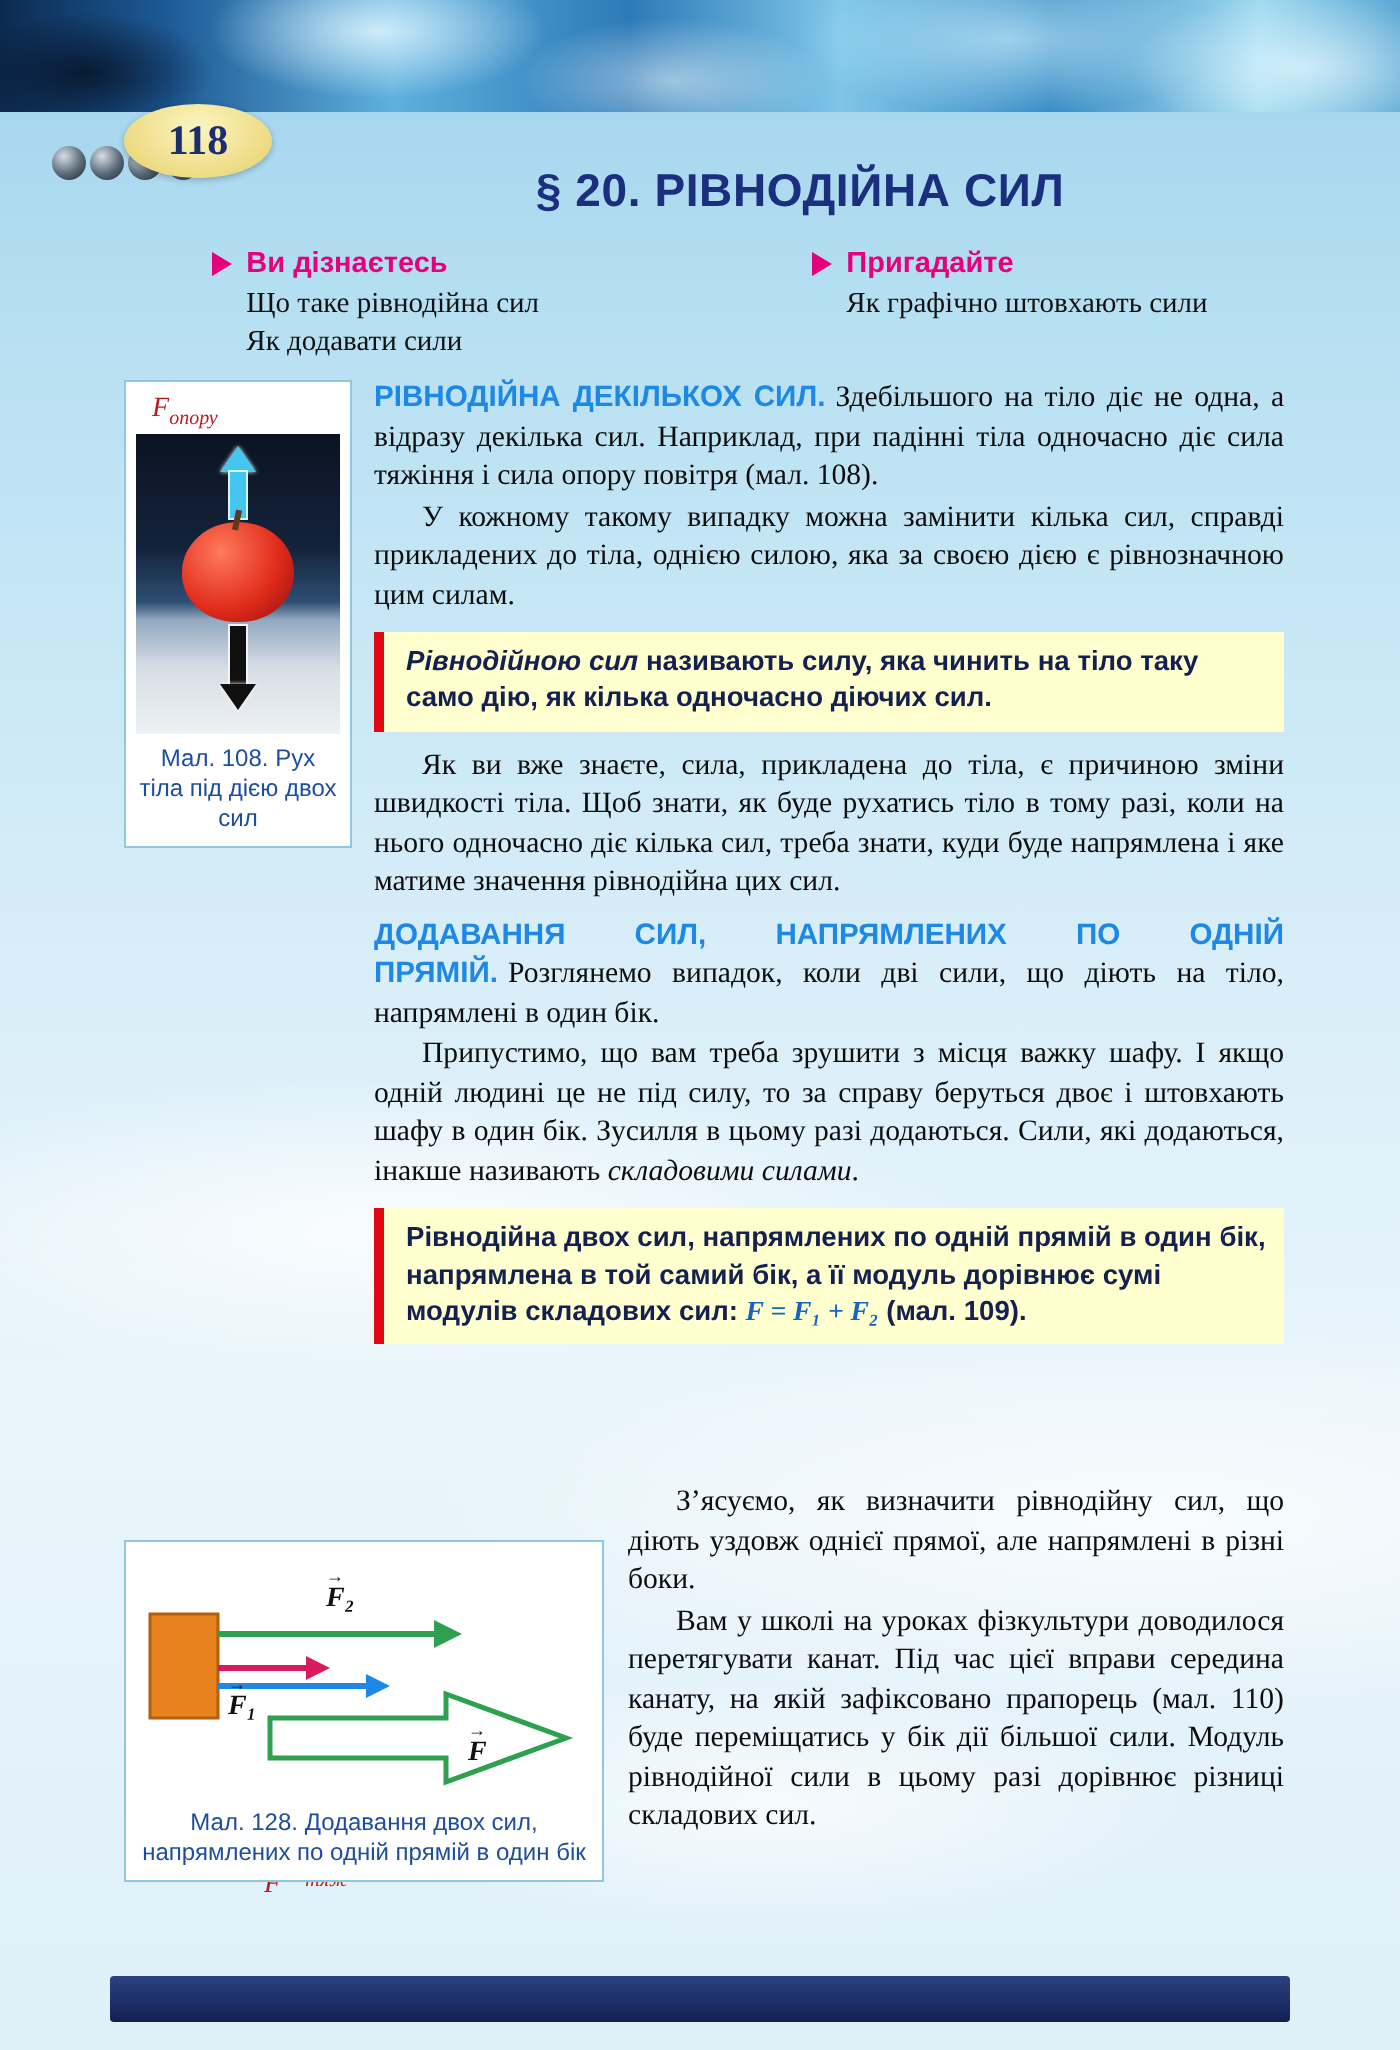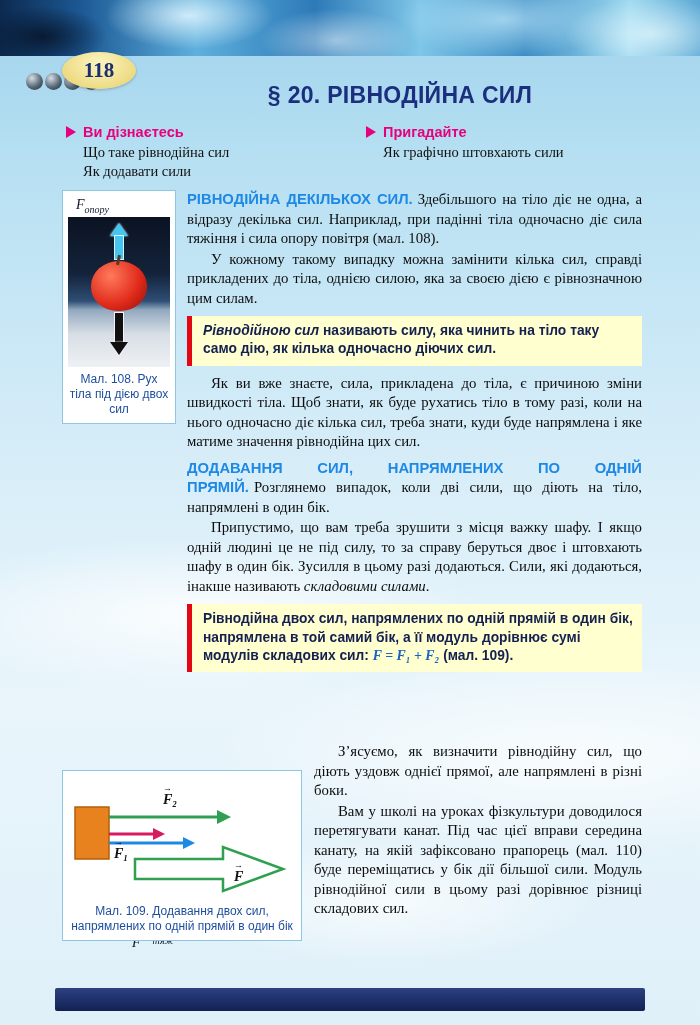--- a/index.html
+++ b/index.html
@@ -38,21 +38,21 @@
     box-shadow:0 1px 3px rgba(0,0,0,.25);
   }
 
   
   .title {
     margin:82px 0 0 150px; width:500px; text-align:center;
     font-family:"Liberation Sans","DejaVu Sans",sans-serif;
     font-weight:bold; font-size:23px; color:#1b2f7e; letter-spacing:.3px;
     position:absolute; top:0; left:0;
   }
-  .info-row { position:absolute; top:124px; left:66px; width:578px; display:flex; }
+  .info-row { position:absolute; top:124px; left:66px; width:578px; display:flex;justify-content:center; }
   .info-col { }
   .info-col.learn { width:300px; }
   .info-title { display:flex; align-items:center; gap:7px; margin-bottom:3px;
     font-family:"Liberation Sans","DejaVu Sans",sans-serif; font-weight:bold;
     font-size:14.5px; color:#e6007e; }
   .tri-icon { width:0; height:0; border-left:10px solid #e6007e;
     border-top:6px solid transparent; border-bottom:6px solid transparent; }
   .info-items { font-size:14.5px; color:#111; margin-left:17px; line-height:1.28; }
 
   
@@ -78,21 +78,21 @@
     color:#1565c0; }
 
   
   figure { margin:0; }
   .fig-box { background:#fff; border:1.5px solid #8ec7e4; padding:6px 5px 6px; }
   .fig-caption { margin-top:5px; font-family:"Liberation Sans","DejaVu Sans",sans-serif;
     font-size:12px; color:#1d4e9e; text-align:center; line-height:1.25; }
 
   
   .fig108 { width:114px; align-self:flex-start; }
-  .f-lab { font-style:italic; font-size:14px; margin:0 0 2px 8px; color:#0f172a; }
+  .f-lab { font-style:italic; font-size:14px; margin:0 0 2px 8px; color:#b91c1c; }
   .f-lab sub { font-size:10px; font-style:italic; }
   .photo { position:relative; width:100%; height:150px;
     background:linear-gradient(180deg,#0b1322 0%, #14233b 38%, #2e4e74 56%, #93a9bf 62%, #d7dee5 78%, #eef1f4 100%); }
   .up-head { position:absolute; top:6px; left:calc(50% - 9px); width:0; height:0;
     border-left:9px solid transparent; border-right:9px solid transparent;
     border-bottom:13px solid #45c6f0; filter:drop-shadow(0 0 1px #dff6ff); }
   .up-shaft { position:absolute; top:19px; left:calc(50% - 4px); width:8px; height:23px;
     background:#45c6f0; box-shadow:0 0 0 1px #d8f4ff; }
   .apple { position:absolute; top:44px; left:calc(50% - 28px); width:56px; height:50px;
     border-radius:50% 50% 48% 48%;
@@ -219,21 +219,21 @@
           <line x1="38" y1="57" x2="82" y2="57" stroke="#d81b60" stroke-width="3"></line>
           <polygon points="82,51 94,57 82,63" fill="#d81b60"></polygon>
           <line x1="38" y1="66" x2="112" y2="66" stroke="#1e88e5" stroke-width="3"></line>
           <polygon points="112,60 124,66 112,72" fill="#1e88e5"></polygon>
           <polygon points="64,82 152,82 152,70 212,92 152,114 152,102 64,102" fill="#ffffff" stroke="#2ea04f" stroke-width="2.5"></polygon>
         </svg>
         <span class="lbl vec lbl-f2">F₂</span>
         <span class="lbl vec lbl-f1">F₁</span>
         <span class="lbl vec lbl-f">F</span>
       </div>
-      <figcaption class="fig-caption">Мал. 109. Додавання двох сил, напрямлених по одній прямій в один бік</figcaption>
+      <figcaption class="fig-caption">Мал. 128. Додавання двох сил, напрямлених по одній прямій в один бік</figcaption>
     </figure>
 
     <div class="bottom-text">
       <p>З’ясуємо, як визначити рівнодійну сил, що діють уздовж однієї прямої, але напрямлені в різні боки.</p>
       <p>Вам у школі на уроках фізкультури доводилося перетягувати канат. Під час цієї вправи середина канату, на якій зафіксовано прапорець (мал. 110) буде переміщатись у бік дії більшої сили. Модуль рівнодійної сили в цьому разі дорівнює різниці складових сил.</p>
     </div>
   </div>
 
   <div class="footer-bar"></div>
 

